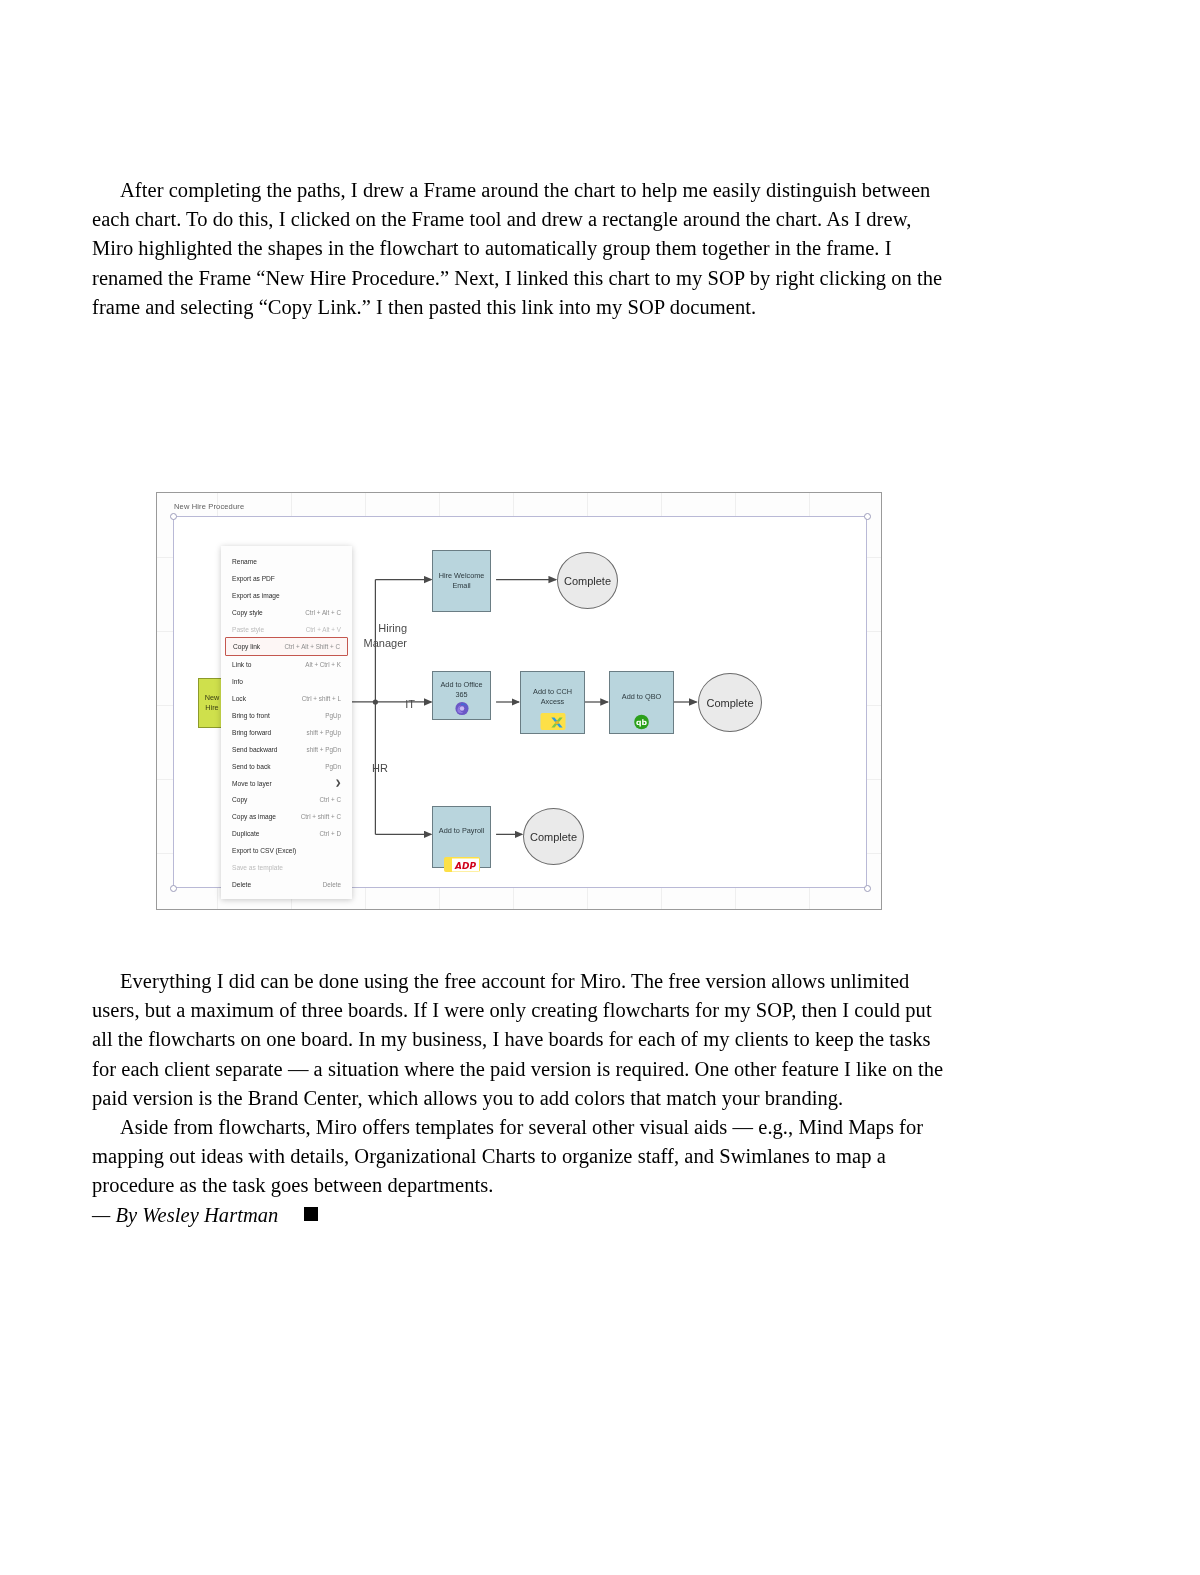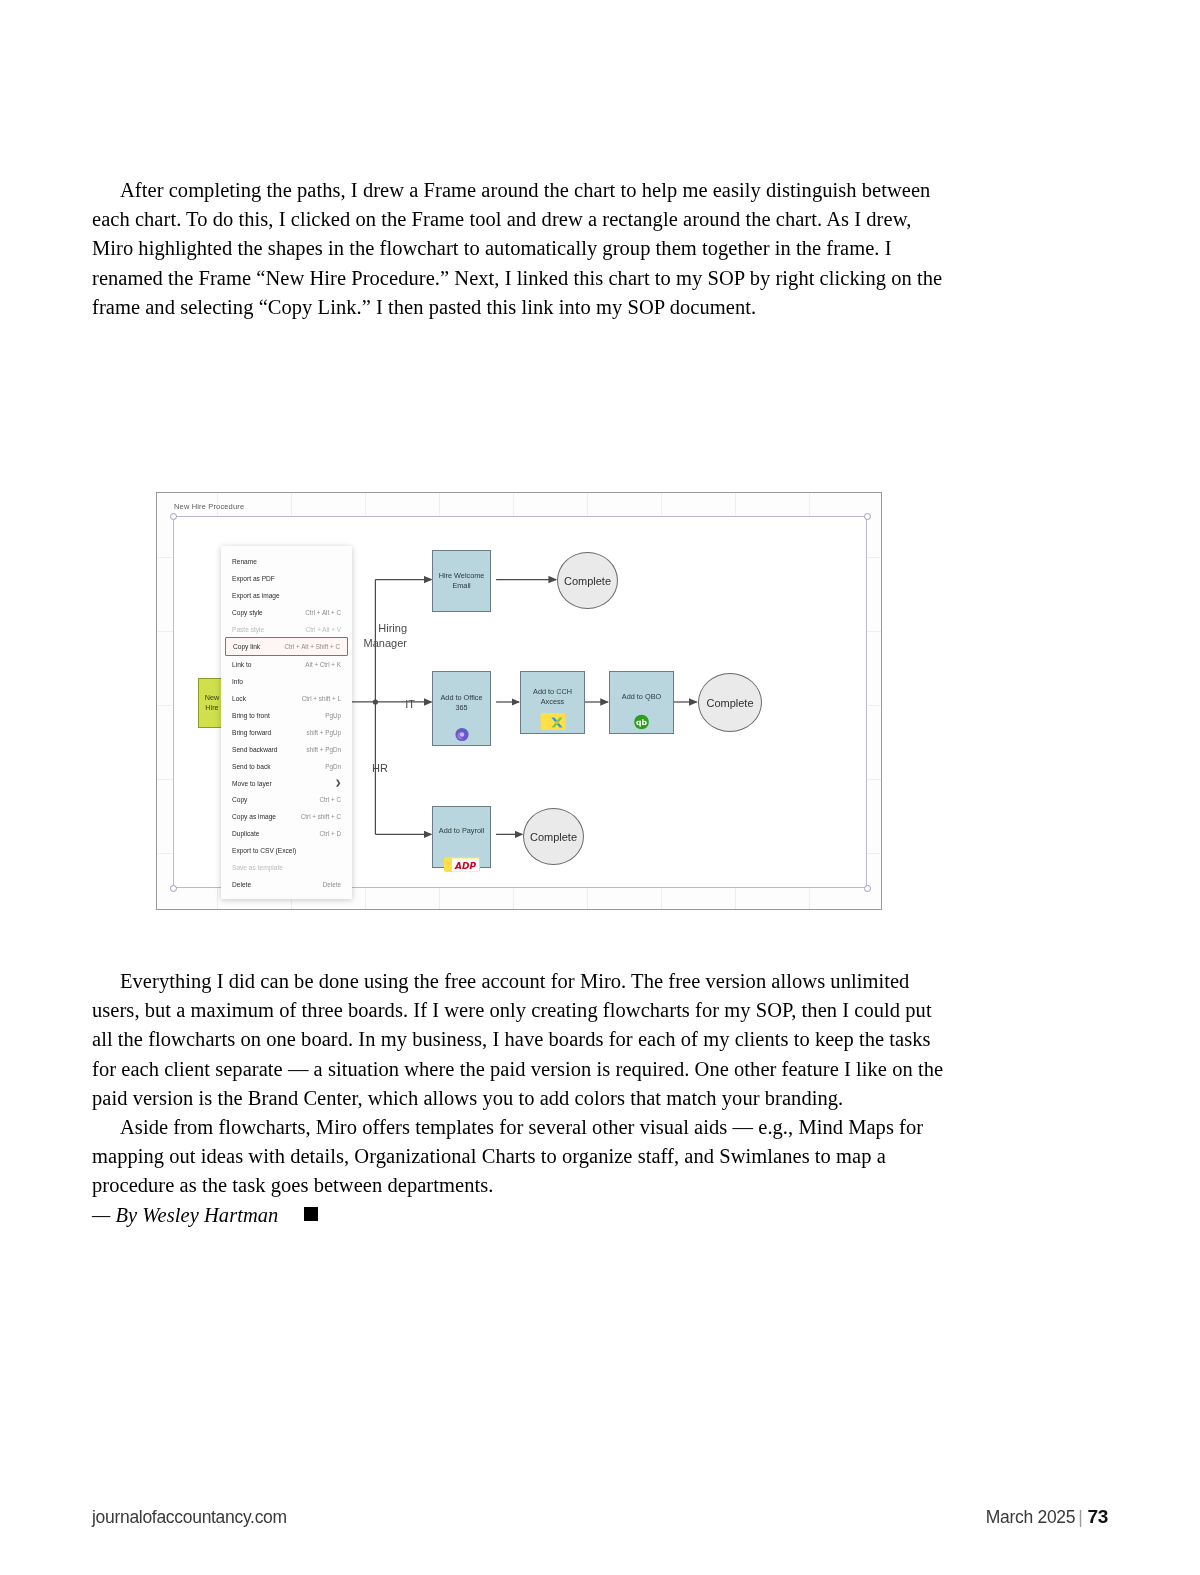--- a/index.html
+++ b/index.html
@@ -263,21 +263,21 @@
       </div>
 
       <div class="node" style="left:275px;top:57px;width:59px;height:62px;">
         <span class="lbl">Hire Welcome Email</span>
       </div>
 
       <div class="term" style="left:400px;top:59px;width:61px;height:57px;">
         <span class="lbl">Complete</span>
       </div>
 
-      <div class="node" style="left:275px;top:178px;width:59px;height:75px;">
+      <div class="node" style="left:275px;top:178px;width:59px;height:49px;">
         <span class="lbl" style="margin-bottom:12px;">Add to Office 365</span>
         <span class="nicon">
           <svg width="15" height="15" viewBox="0 0 24 24">
             <circle cx="12" cy="12" r="10.5" fill="#6b57c6"></circle>
             <path d="M12 3.5a8.5 8.5 0 0 1 7.2 13 7 7 0 0 0-9.4-9.6A8.5 8.5 0 0 1 12 3.5z" fill="#3a6fd8"></path>
             <path d="M5.1 17.6A8.5 8.5 0 0 1 9.8 6.9a7 7 0 0 0 4.4 11.8 8.5 8.5 0 0 1-9.1-1.1z" fill="#8f7ae0"></path>
             <circle cx="12" cy="12" r="3.6" fill="#c9b9f2"></circle>
           </svg>
         </span>
       </div>
@@ -406,20 +406,14 @@
 
     </div>
   </div>
 
   <div class="article2">
     <p class="para"><span class="ind"></span><span>Everything I did can be done using the free account for Miro. The free version allows unlimited users, but a maximum of three boards. If I were only creating flowcharts for my SOP, then I could put all the flowcharts on one board. In my business, I have boards for each of my clients to keep the tasks for each client separate — a situation where the paid version is required. One other feature I like on the paid version is the Brand Center, which allows you to add colors that match your branding.</span></p>
     <p class="para"><span class="ind"></span><span>Aside from flowcharts, Miro offers templates for several other visual aids — e.g., Mind Maps for mapping out ideas with details, Organizational Charts to organize staff, and Swimlanes to map a procedure as the task goes between departments.</span></p>
     <p class="para byline"><span>— By Wesley Hartman</span><span class="endmark"></span></p>
   </div>
 
-  <div class="footer">
-    <div class="footer-left">journalofaccountancy.com</div>
-    <div class="footer-right">
-      <span>March 2025</span><span class="sep">|</span><span class="pg">73</span>
-    </div>
-  </div>
 
 </div>
 
 </body></html>

